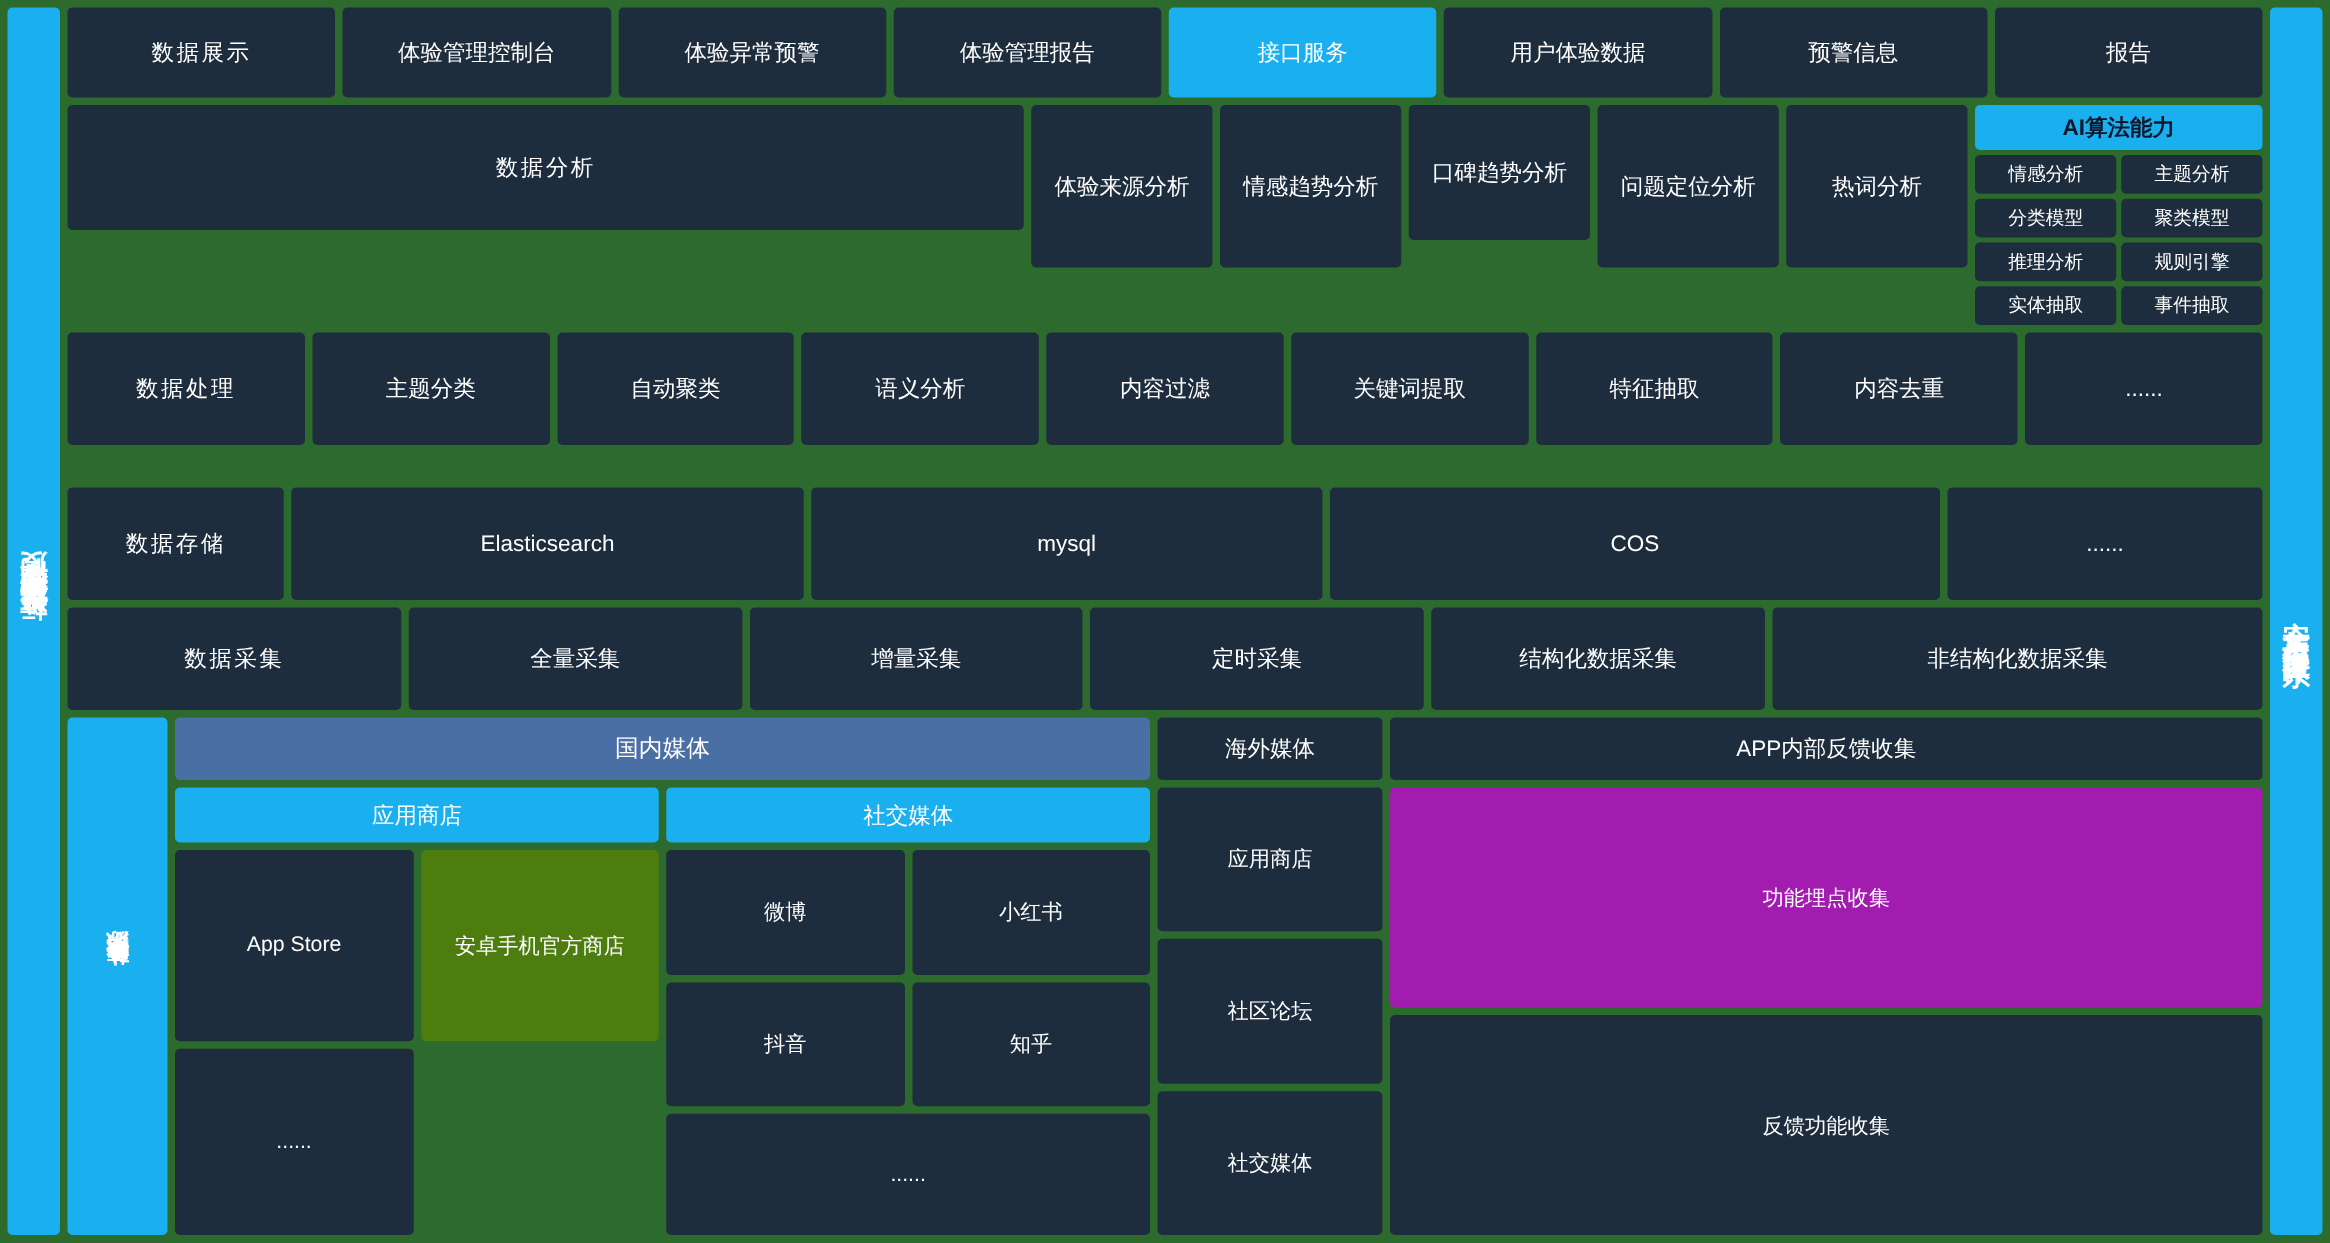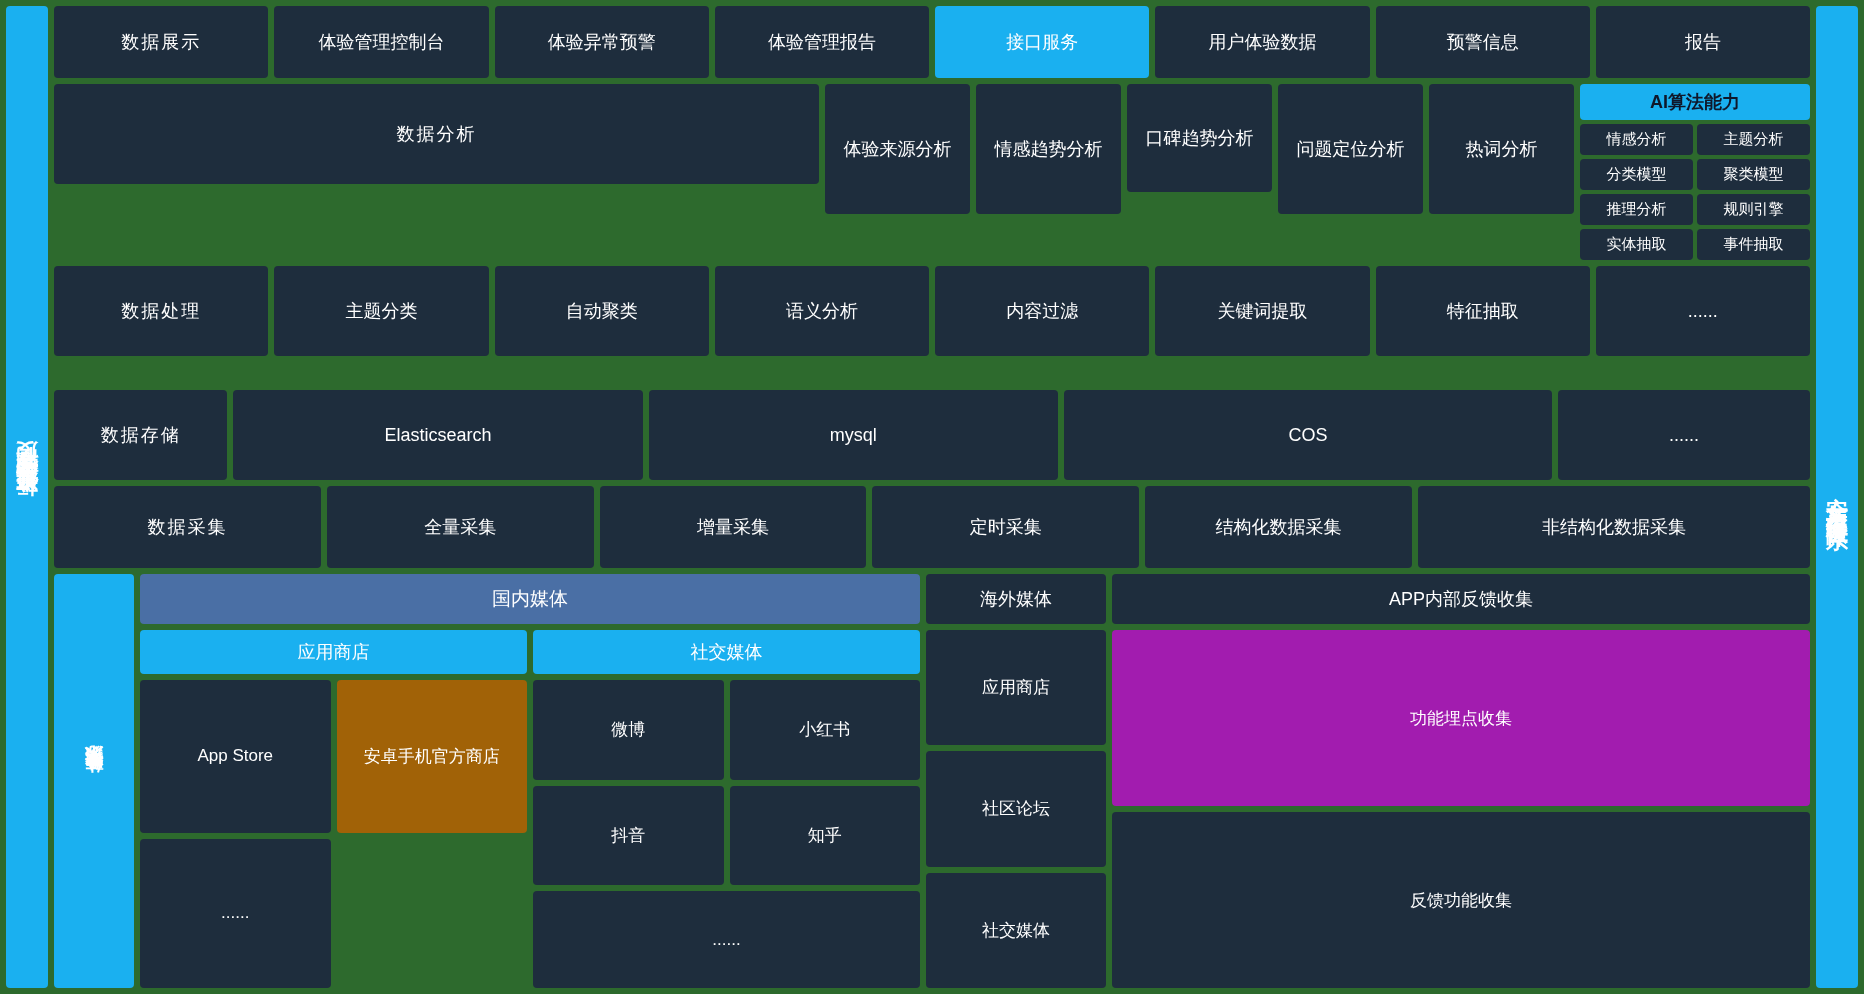--- a/index.html
+++ b/index.html
@@ -199,20 +199,21 @@
     </div>
 
     <div class="row row3">
       <div class="row-label cell">数据处理</div>
       <div class="cell">主题分类</div>
       <div class="cell">自动聚类</div>
       <div class="cell">语义分析</div>
       <div class="cell">内容过滤</div>
       <div class="cell">关键词提取</div>
       <div class="cell">特征抽取</div>
+      <div class="cell">内容去重</div>
       <div class="cell">......</div>
     </div>
 
     <div class="row row4">
       <div class="row-label cell">数据存储</div>
       <div class="cell" style="flex:2.5;">Elasticsearch</div>
       <div class="cell" style="flex:2.5;">mysql</div>
       <div class="cell" style="flex:3;">COS</div>
       <div class="cell" style="flex:1.5;">......</div>
     </div>
@@ -238,21 +239,21 @@
         </div>
 
         <div style="display:flex; gap:6px; flex:1;">
 
           <div style="flex:0 0 780px; display:flex; gap:6px;">
 
             <div style="flex:1; display:flex; flex-direction:column; gap:6px;">
               <div style="background:#1ab0f0; color:white; border-radius:4px; font-size:18px; text-align:center; padding:10px; display:flex; align-items:center; justify-content:center;">应用商店</div>
               <div style="display:grid; grid-template-columns:1fr 1fr; gap:6px; flex:1;">
                 <div style="background:#1e2d3d; color:white; border-radius:4px; font-size:17px; text-align:center; padding:10px; display:flex; align-items:center; justify-content:center;">App Store</div>
-                <div style="background:#a16207; color:white; border-radius:4px; font-size:17px; text-align:center; padding:10px; display:flex; align-items:center; justify-content:center;">安卓手机官方商店</div>
+                <div style="background:#4d7c0f; color:white; border-radius:4px; font-size:17px; text-align:center; padding:10px; display:flex; align-items:center; justify-content:center;">安卓手机官方商店</div>
                 <div style="background:#1e2d3d; color:white; border-radius:4px; font-size:17px; text-align:center; padding:10px; display:flex; align-items:center; justify-content:center;">......</div>
               </div>
             </div>
 
             <div style="flex:1; display:flex; flex-direction:column; gap:6px;">
               <div style="background:#1ab0f0; color:white; border-radius:4px; font-size:18px; text-align:center; padding:10px; display:flex; align-items:center; justify-content:center;">社交媒体</div>
               <div style="display:grid; grid-template-columns:1fr 1fr; gap:6px; flex:1;">
                 <div style="background:#1e2d3d; color:white; border-radius:4px; font-size:17px; text-align:center; padding:10px; display:flex; align-items:center; justify-content:center;">微博</div>
                 <div style="background:#1e2d3d; color:white; border-radius:4px; font-size:17px; text-align:center; padding:10px; display:flex; align-items:center; justify-content:center;">小红书</div>
                 <div style="background:#1e2d3d; color:white; border-radius:4px; font-size:17px; text-align:center; display:flex; align-items:center; justify-content:center;">抖音</div>

